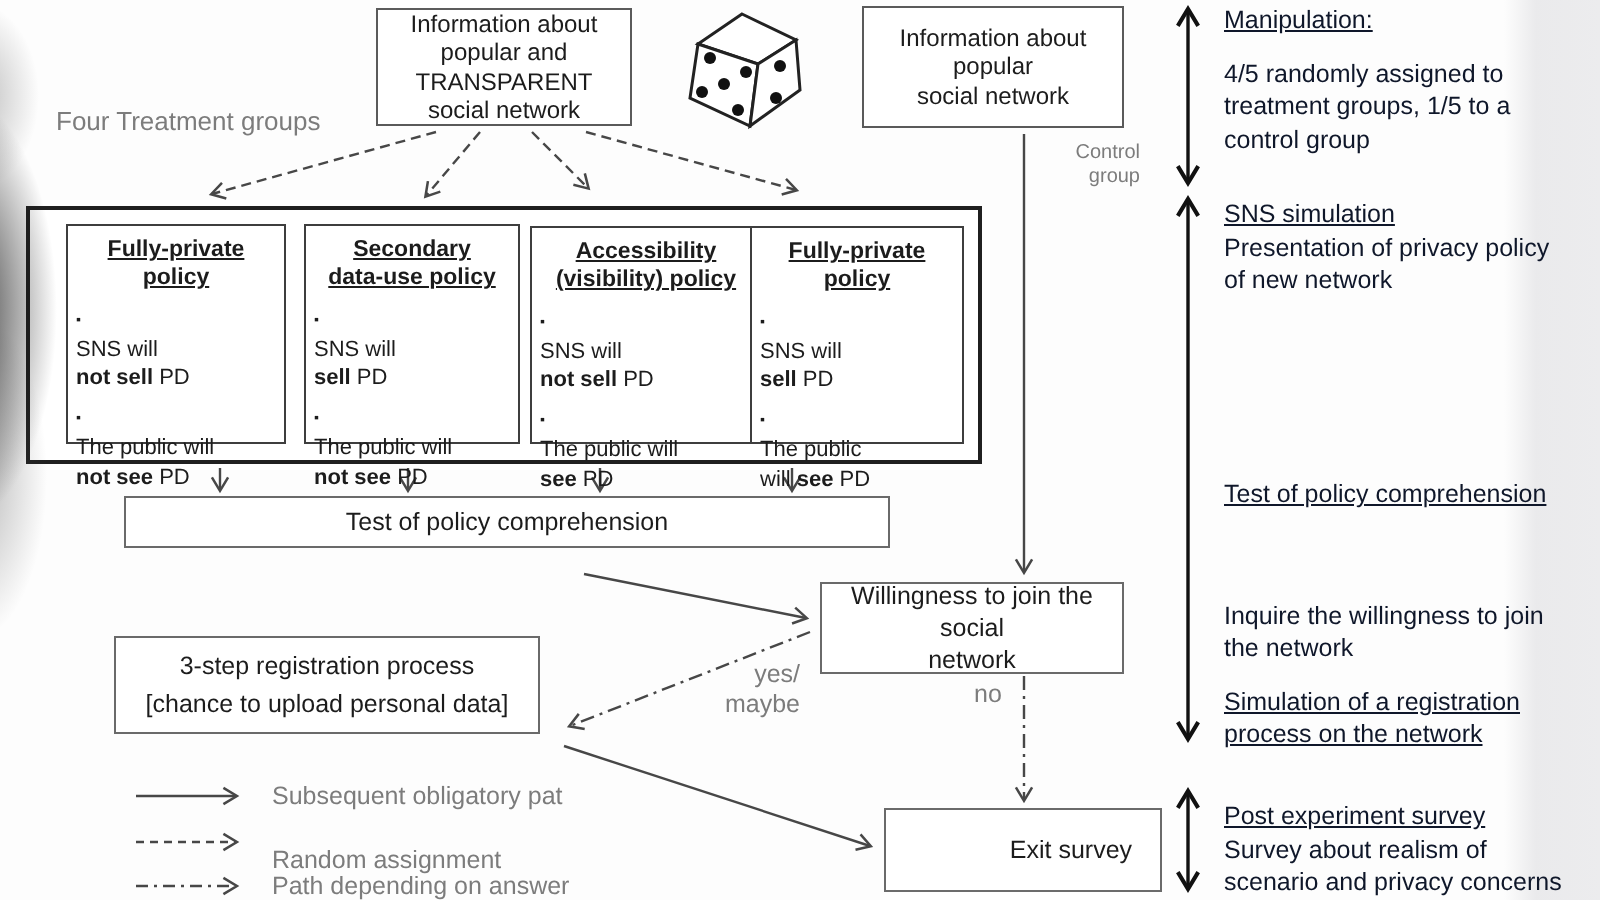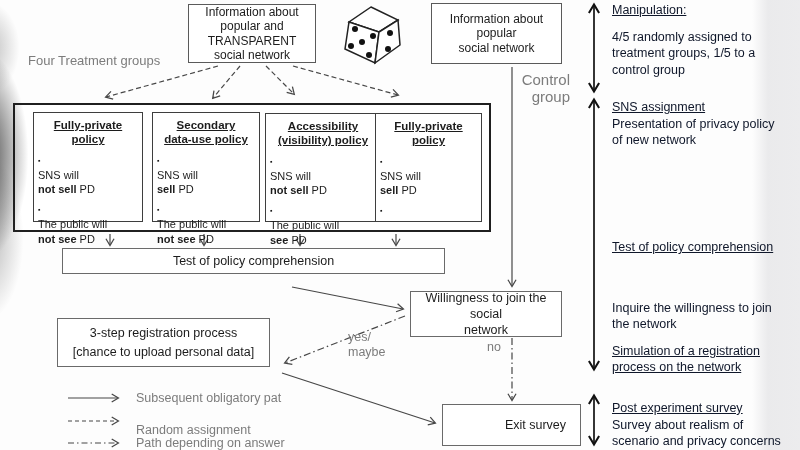--- a/index.html
+++ b/index.html
@@ -93,21 +93,21 @@
     <circle cx="13" cy="41" r="3" fill="#111"></circle>
       <circle cx="31" cy="50" r="3" fill="#111"></circle>
     <circle cx="52" cy="28" r="3" fill="#111"></circle>
       <circle cx="50" cy="44" r="3" fill="#111"></circle>
   </svg>
 
   <div class="box info" style="left:431px;top:3px;width:131px;height:61px;">Information about
 popular
 social network</div>
 
-  <div class="lbl" style="left:520px;top:71px;width:50px;font-size:15px;line-height:1.15;text-align:right;">Control
+  <div class="lbl" style="left:520px;top:71px;width:50px;font-size:10px;line-height:1.15;text-align:right;">Control
 group</div>
 
   <div class="container" style="left:13px;top:103px;width:478px;height:129px;"></div>
 
   <div class="policy-box" style="left:33px;top:112px;width:110px;height:110px;">
     <div class="ptitle">Fully-private
 policy</div>
     <div class="bullet">
         <span class="bsq">▪</span>
         <span><span>SNS will</span><br><span></span><b>not sell</b><span> PD</span></span>
@@ -146,39 +146,40 @@
 
   <div class="policy-box" style="left:375px;top:113px;width:107px;height:109px;">
     <div class="ptitle">Fully-private
 policy</div>
     <div class="bullet">
         <span class="bsq">▪</span>
         <span><span>SNS will</span><br><span></span><b>sell</b><span> PD</span></span>
       </div>
     <div class="bullet">
         <span class="bsq">▪</span>
+        <span><span>The public</span><br><span>will </span><b>see</b><span> PD</span></span>
       </div>
   </div>
 
   <div class="box flowbox" style="left:62px;top:248px;width:383px;height:26px;">Test of policy comprehension</div>
   <div class="box flowbox" style="left:57px;top:318px;width:213px;height:49px;line-height:1.45;">3-step registration process
 [chance to upload personal data]</div>
   <div class="box flowbox" style="left:410px;top:291px;width:152px;height:46px;">Willingness to join the social
 network</div>
   <div class="box flowbox" style="left:442px;top:404px;width:139px;height:42px;padding-left:48px;">Exit survey</div>
 
-  <div class="lbl" style="left:348px;top:330px;width:52px;font-size:12.5px;text-align:left;line-height:1.2;">yes/
+  <div class="lbl" style="left:348px;top:330px;width:52px;font-size:12.5px;text-align:right;line-height:1.2;">yes/
 maybe</div>
   <div class="lbl" style="left:487px;top:340px;font-size:12.5px;">no</div>
 
   <div class="ann u" style="top:2px;">Manipulation:</div>
   <div class="ann" style="top:29px;">4/5 randomly assigned to
 treatment groups, 1/5 to a
 control group</div>
-  <div class="ann u" style="top:99px;">SNS assignment</div>
+  <div class="ann u" style="top:99px;">SNS simulation</div>
   <div class="ann" style="top:116px;">Presentation of privacy policy
 of new network</div>
   <div class="ann u" style="top:239px;">Test of policy comprehension</div>
   <div class="ann" style="top:300px;">Inquire the willingness to join
 the network</div>
   <div class="ann u" style="top:400px;">Post experiment survey</div>
   <div class="ann u" style="top:343px;">Simulation of a registration
 process on the network</div>
   <div class="ann" style="top:417px;">Survey about realism of
 scenario and privacy concerns</div>

